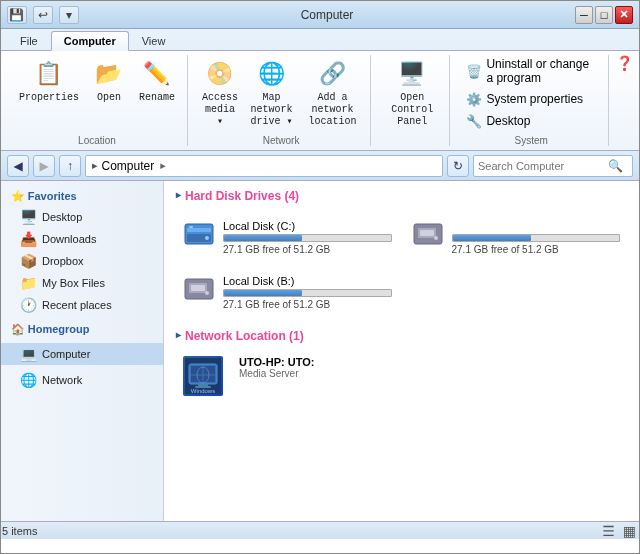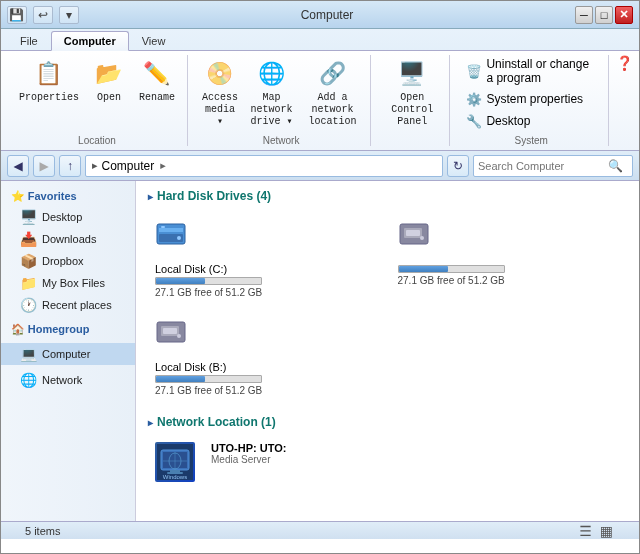--- a/index.html
+++ b/index.html
@@ -155,21 +155,21 @@
 
     
     .main-area {
       display: flex;
       height: calc(554px - 28px - 130px - 30px - 26px);
       
     }
 
     
     .sidebar {
-      width: 135px;
+      width: 163px;
       background: linear-gradient(to right, #f0f5fb, #e8f0f8);
       border-right: 1px solid #ccd;
       padding: 6px 0;
       overflow-y: auto;
       flex-shrink: 0;
     }
     .sidebar-section { margin-bottom: 4px; }
     .sidebar-section-header {
       font-size: 11px;
       font-weight: bold;
@@ -192,42 +192,40 @@
     
     .content {
       flex: 1;
       background: #fff;
       overflow-y: auto;
       padding: 8px 12px;
     }
     .section-header {
       font-size: 12px;
       font-weight: bold;
-      color: #0f766e;
+      color: #ec4899;
       margin-bottom: 8px;
       display: flex;
-      align-items: center;
       gap: 4px;
     }
     .section-header::before { content: '▸'; color: #2a5da0; font-size: 10px; }
     .drives-grid {
       display: grid;
       grid-template-columns: 1fr 1fr;
       gap: 6px;
       margin-bottom: 14px;
     }
     .drive-item {
       display: flex;
-      align-items: flex-start;
+      align-items: flex-end;
       gap: 8px;
       padding: 4px 6px;
       border: 1px solid transparent;
       border-radius: 2px;
       cursor: pointer;
-      flex-direction: column;
     }
     .drive-icon { font-size: 28px; flex-shrink: 0; }
     .drive-info { flex: 1; }
     .drive-name { font-size: 11px; color: #000; font-weight: normal; }
     .drive-bar-container { height: 8px; background: #e0e0e0; border: 1px solid #aaa; border-radius: 1px; margin: 2px 0; }
     .drive-bar { height: 100%; background: linear-gradient(to bottom, #60a0e0, #4080c0); border-radius: 1px; }
     .drive-free { font-size: 10px; color: #444; }
 
     .network-item {
       display: flex;
@@ -243,21 +241,21 @@
     .network-desc { font-size: 10px; color: #666; }
 
     
     .status-bar {
       background: linear-gradient(to bottom, #e0edf8, #d0e0f0);
       border-top: 1px solid #aac;
       height: 18px;
       display: flex;
       align-items: center;
       justify-content: space-between;
-      padding: 0 24px;
+      padding: 0 1px;
       font-size: 11px;
       color: #333;
     }
     .status-right { display: flex; gap: 4px; align-items: center; }
     .view-btn { cursor: pointer; color: #555; font-size: 14px; padding: 2px; }
     .qa-btn {
       width: 20px; height: 18px; display: flex; align-items: center; justify-content: center;
       cursor: pointer; font-size: 12px; color: #444;
       background: linear-gradient(to bottom, #e8f2fb, #d0e4f5);
       border: 1px solid #aabbd0;

